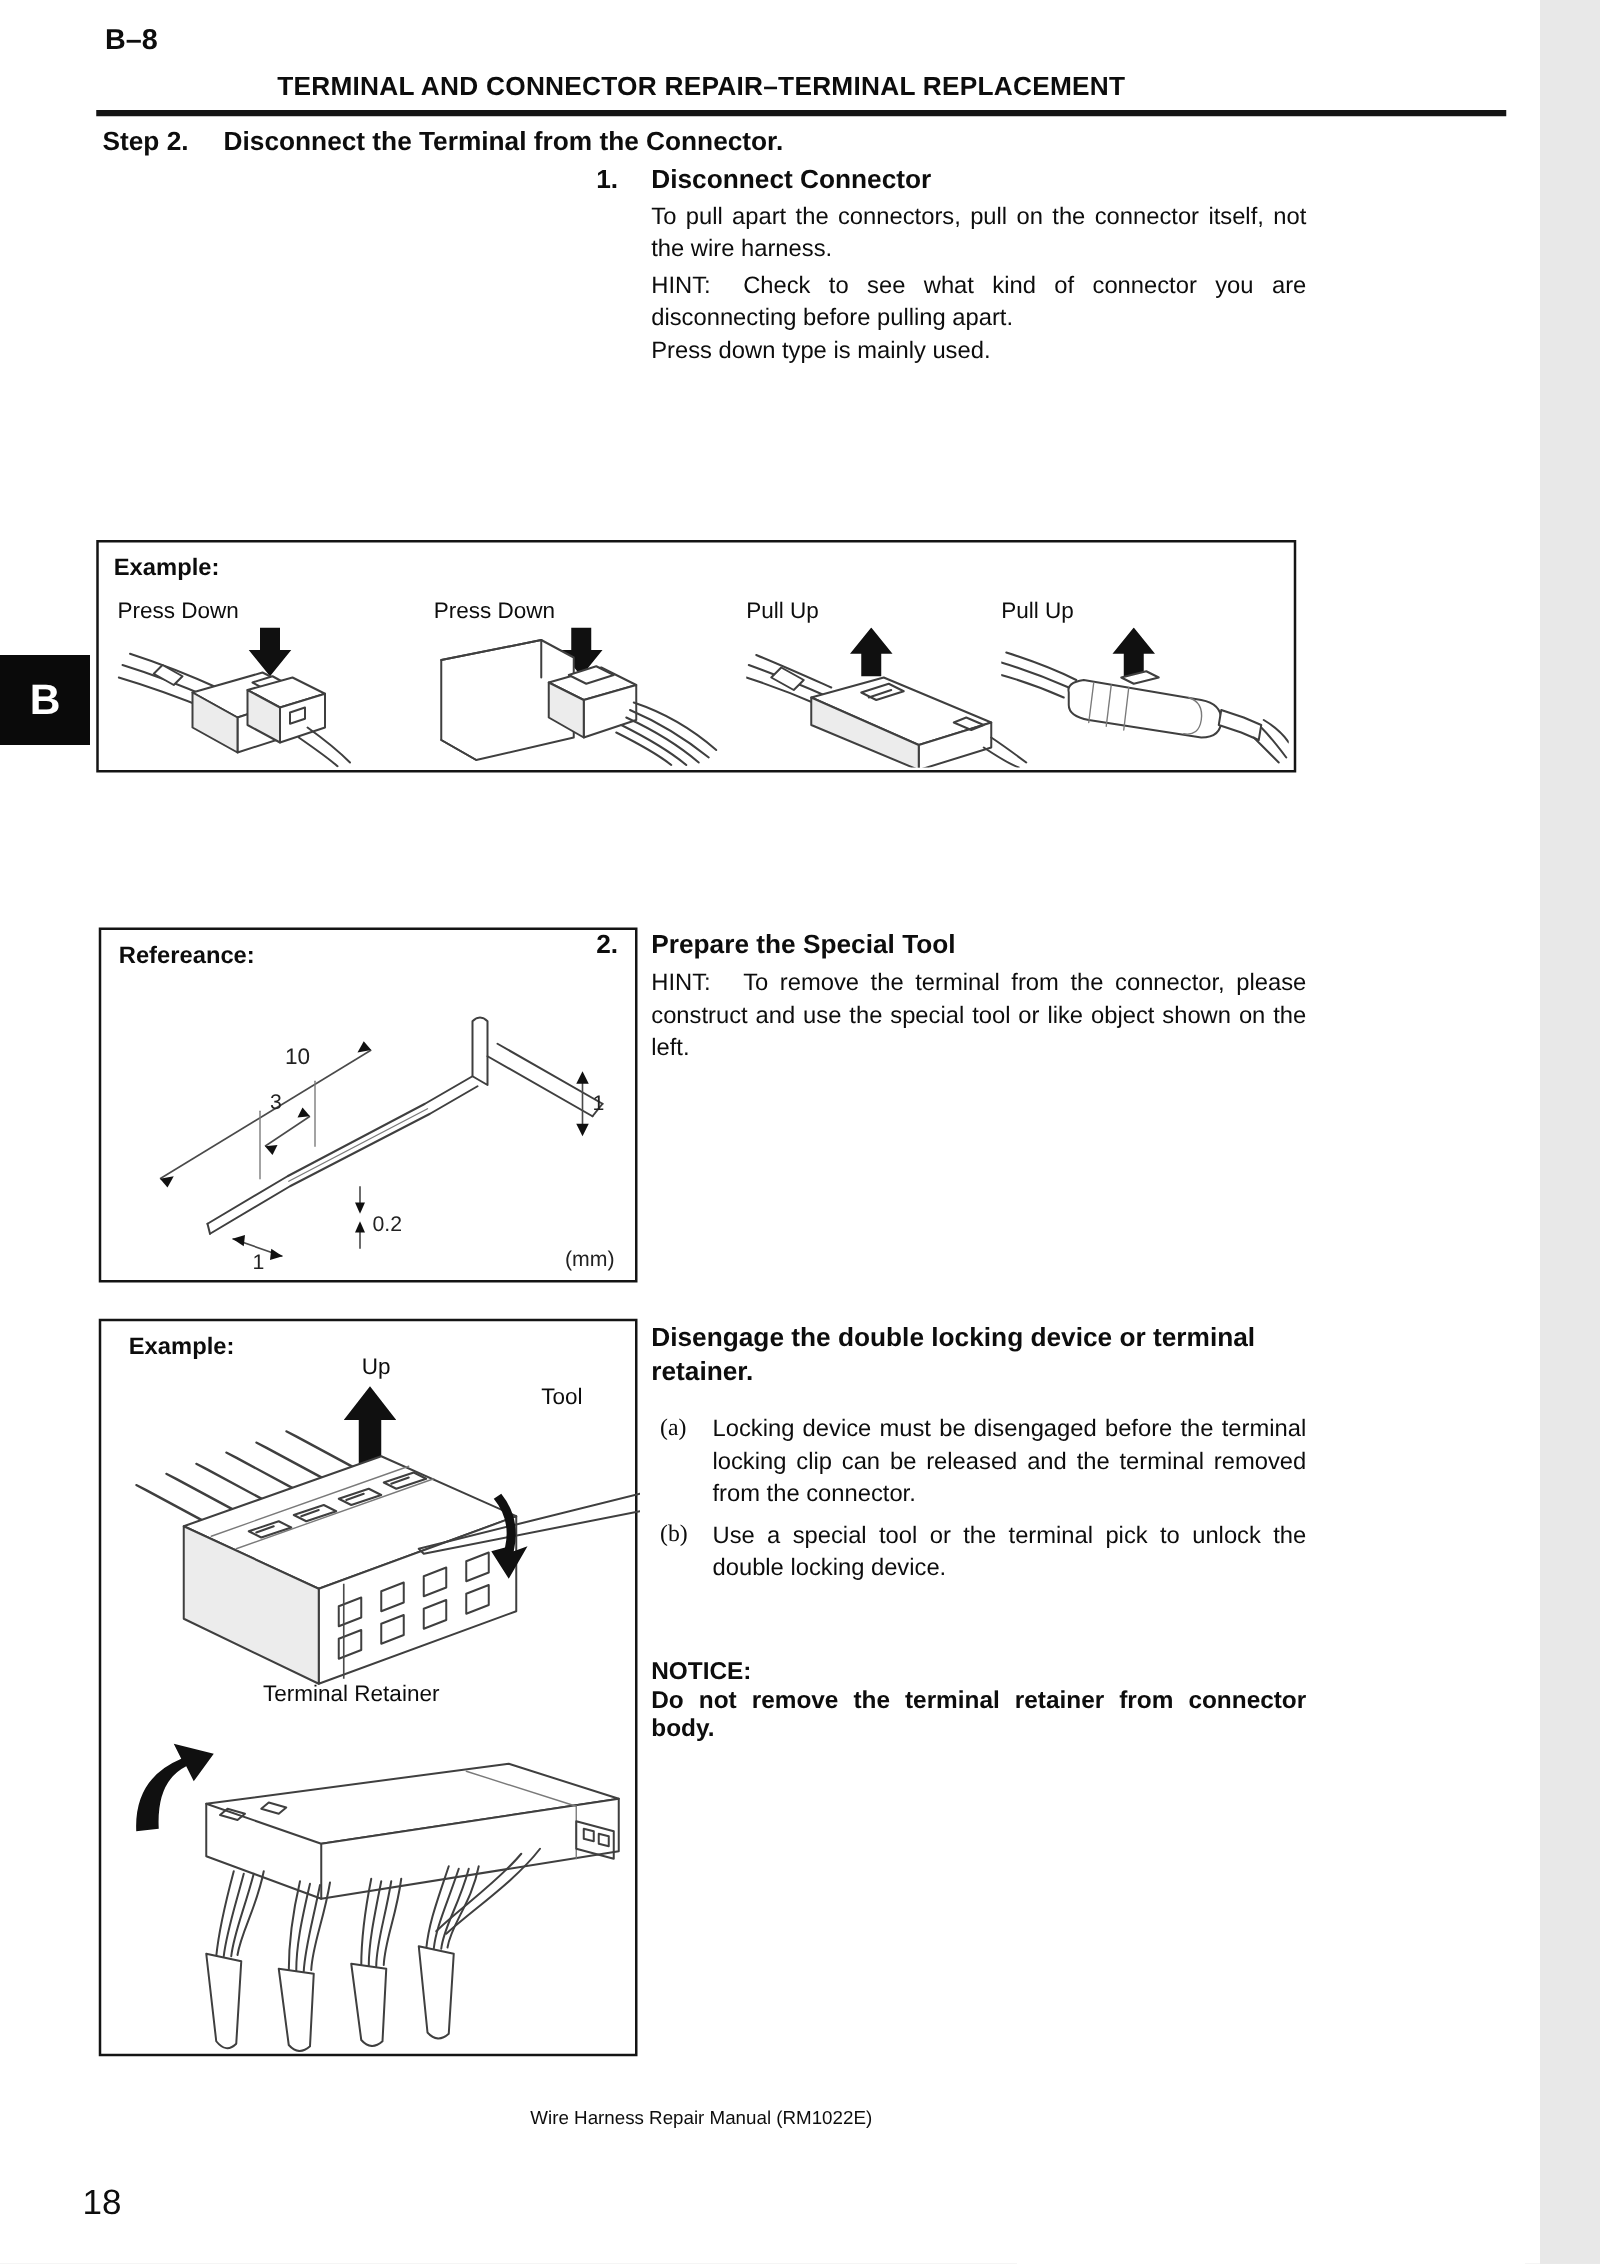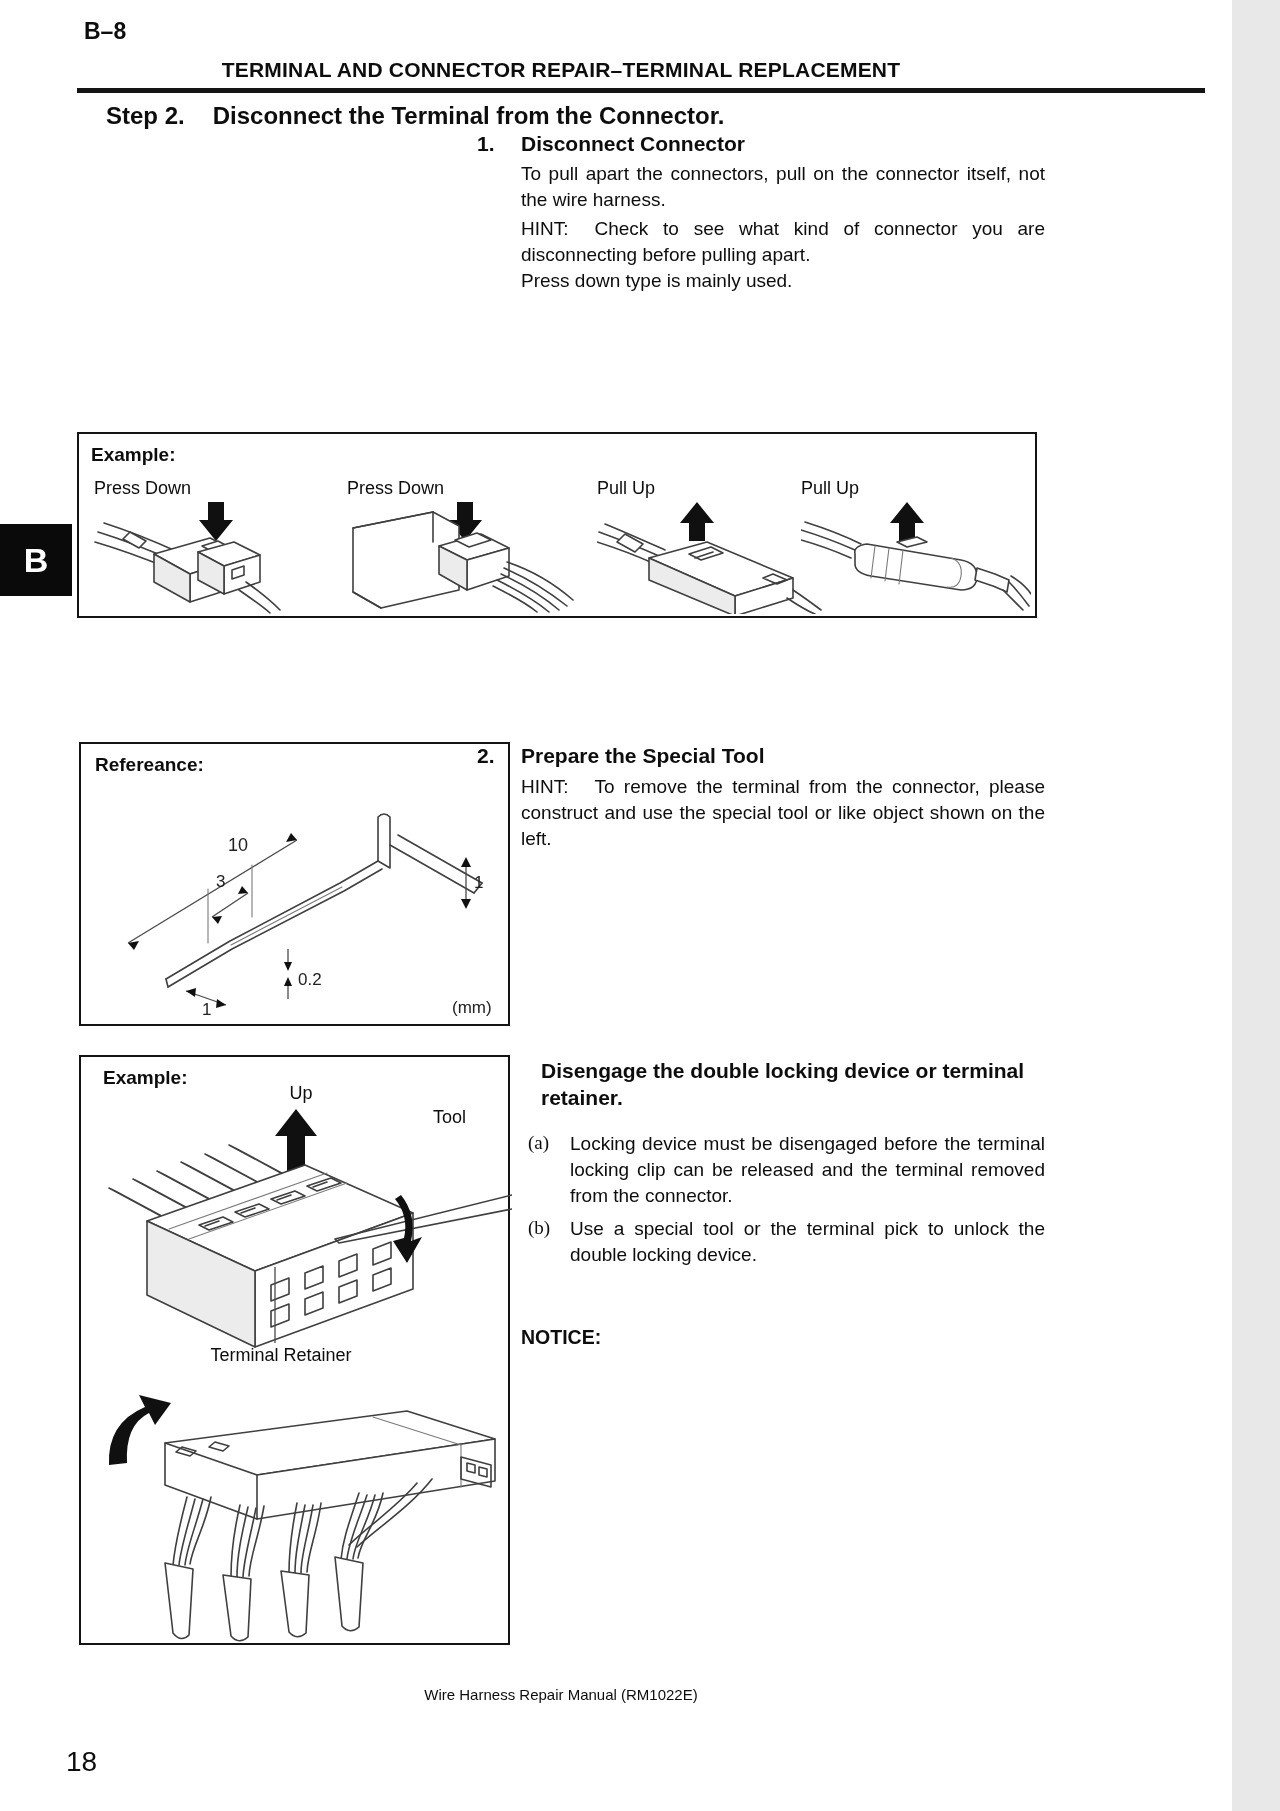--- a/index.html
+++ b/index.html
@@ -33,21 +33,21 @@
 </style>
 </head>
 <body>
 
 <div id="page">
 
   <div class="abs b" style="left:84px;top:18px;font-size:23px;">B–8</div>
   <div class="abs b" style="left:77px;top:58px;width:968px;text-align:center;font-size:21px;letter-spacing:0.2px;">TERMINAL AND CONNECTOR REPAIR–TERMINAL REPLACEMENT</div>
   <div class="abs rule" style="left:77px;top:88px;width:1128px;height:5px;"></div>
 
-  <div class="abs b" style="left:82px;top:102px;font-size:24px;margin-left:24px;">
+  <div class="abs b" style="left:82px;top:102px;font-size:21px;">
     <span>Step 2.</span><span class="hgap" style="width:28px;"></span><span>Disconnect the Terminal from the Connector.</span>
   </div>
 
   <div class="abs sec-head h21" style="left:477px;top:130px;width:568px;">
     <span class="sec-num">1.</span>
     <span>Disconnect Connector</span>
   </div>
   <div class="abs bodytx" style="left:521px;top:161px;width:524px;">To pull apart the connectors, pull on the connector itself, not the wire harness.</div>
   <div class="abs bodytx" style="left:521px;top:216px;width:524px;">
     <span>HINT:</span><span class="hgap"></span><span>Check to see what kind of connector you are disconnecting before pulling apart.</span>
@@ -186,34 +186,35 @@
   </div>
 
   <div class="abs sec-head h21" style="left:477px;top:742px;width:568px;">
     <span class="sec-num">2.</span>
     <span>Prepare the Special Tool</span>
   </div>
   <div class="abs bodytx" style="left:521px;top:774px;width:524px;">
     <span>HINT:</span><span class="hgap"></span><span>To remove the terminal from the connector, please construct and use the special tool or like object shown on the left.</span>
   </div>
 
-  <div class="abs sec-head h21" style="left:477px;top:1057px;width:568px;gap:20px;">
+  <div class="abs sec-head h21" style="left:477px;top:1057px;width:568px;">
     <span class="sec-num">3.</span>
     <span style="width:524px;">Disengage the double locking device or terminal retainer.</span>
   </div>
   <div class="abs" style="left:528px;top:1131px;width:517px;">
     <span class="abs marker" style="left:0;top:1px;">(a)</span>
     <div class="bodytx" style="margin-left:42px;width:475px;">Locking device must be disengaged before the terminal locking clip can be released and the terminal removed from the connector.</div>
   </div>
   <div class="abs" style="left:528px;top:1216px;width:517px;">
     <span class="abs marker" style="left:0;top:1px;">(b)</span>
     <div class="bodytx" style="margin-left:42px;width:475px;">Use a special tool or the terminal pick to unlock the double locking device.</div>
   </div>
   <div class="abs notice" style="left:521px;top:1326px;width:524px;">
     <div>NOTICE:</div>
+    <div style="text-align:justify;">Do not remove the terminal retainer from connector body.</div>
   </div>
 
   <div class="abs boxed" style="left:79px;top:1055px;width:431px;height:590px;">
     <div class="abs ex-label" style="left:22px;top:10px;">Example:</div>
     <div class="abs cap18" style="left:198px;top:26px;width:44px;text-align:center;">Up</div>
     <div class="abs cap18" style="left:352px;top:50px;">Tool</div>
 
     <svg class="abs" style="left:0;top:46px;" width="431" height="250" viewBox="0 0 431 250">
       <path class="blk" d="M215,6 l21,27 h-12 v46 h-18 v-46 h-12 z"></path>
 

